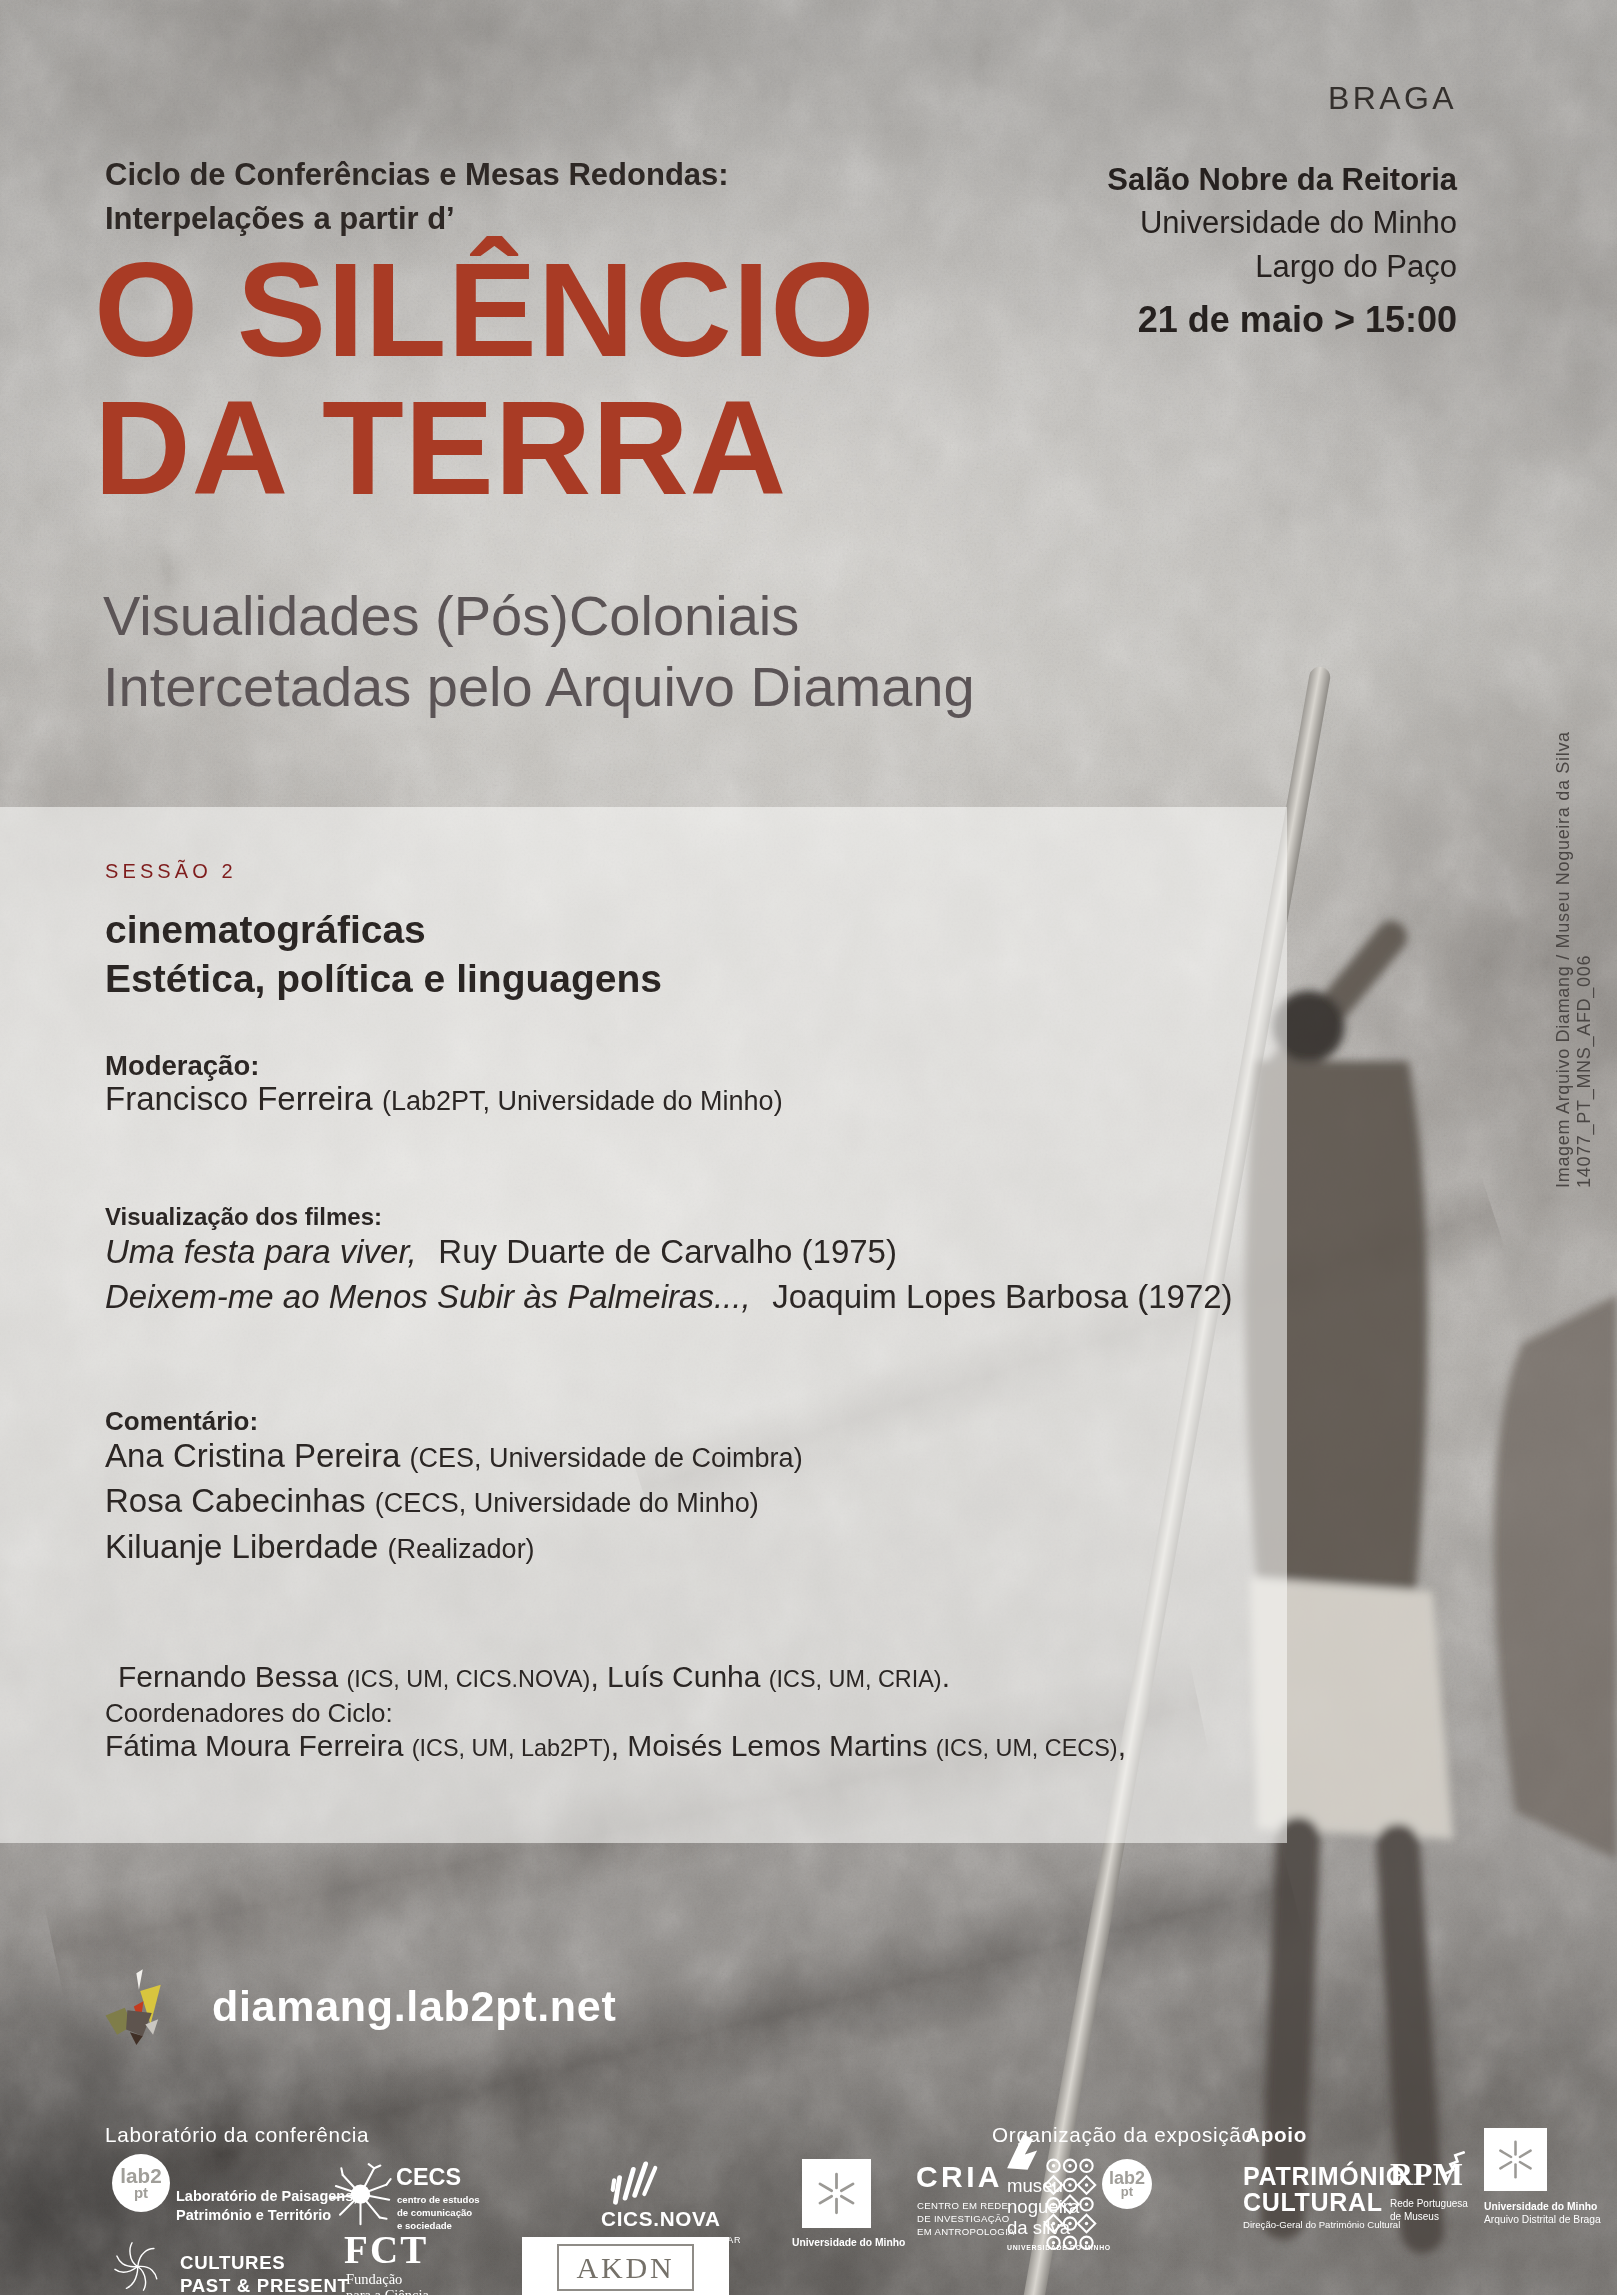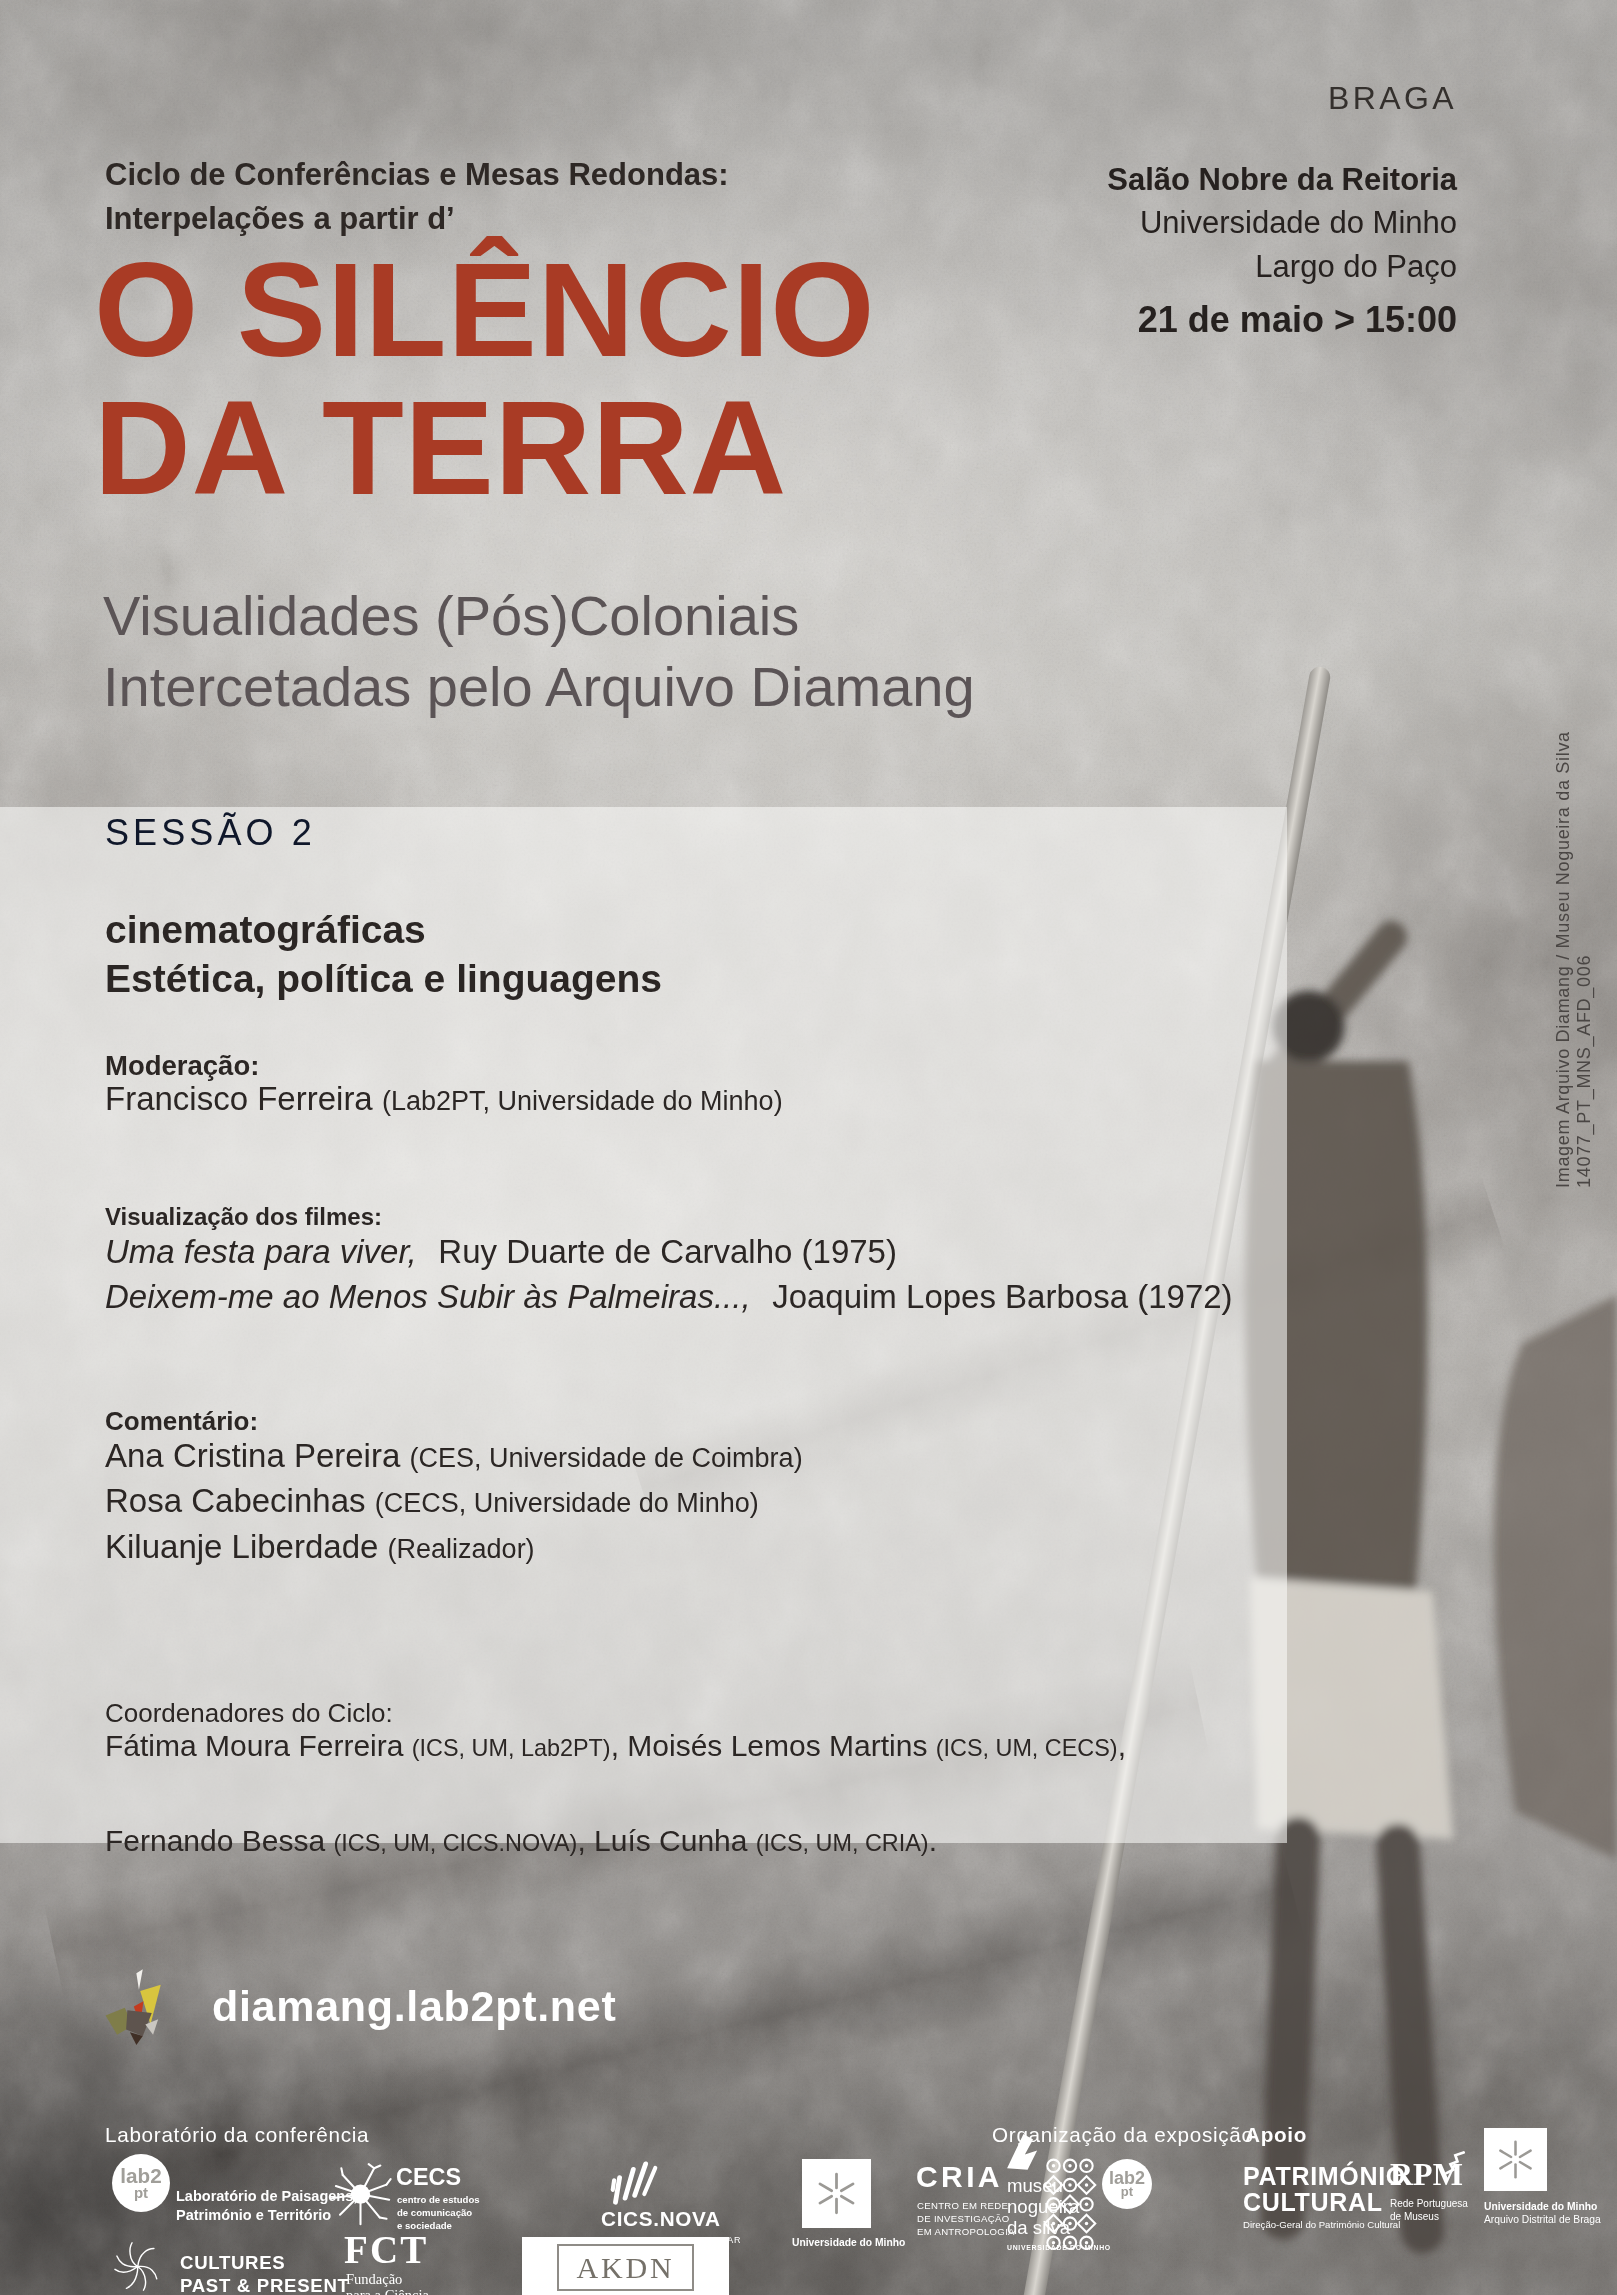--- a/index.html
+++ b/index.html
@@ -44,41 +44,41 @@
   }
   
   .abs{position:absolute;}
   .braga{right:160px; top:80px; font-size:32px; letter-spacing:3.4px; color:#34302d;}
   .kicker{left:105px; top:153px; font-size:31px; font-weight:700; line-height:1.42; color:#2e2825;}
   .venue{right:160px; top:158px; text-align:right; font-size:31px; line-height:1.40; color:#26211f;}
   .venue .b1{font-weight:700;}
   .venue .dt{font-weight:700; font-size:36px; margin-top:6.9px;}
   .title{left:94px; top:241px; font-size:134px; font-weight:700; line-height:1.03; letter-spacing:0.7px; color:#a93b25;}
   .subtitle{left:103px; top:581px; font-size:56px; line-height:1.26; color:#5b5456;}
-  .sessao{left:105px; top:812px; font-size:36px; letter-spacing:4.1px; color:#0f172a;}
+  .sessao{left:105px; top:860px; font-size:20px; letter-spacing:4.1px; color:#7f1d1d;}
   .theme{left:105px; top:906px; font-size:39px; font-weight:700; line-height:1.25; color:#2b2624;}
   .lbl{font-weight:700; color:#2b2624;}
   .lbl-moderacao{left:105px; top:1050px; font-size:27.5px;}
   .person{color:#2b2624; font-size:33px;}
   .person .aff{font-size:27px;}
   .p-moderator{left:105px; top:1080px;}
   .lbl-films{left:105px; top:1203px; font-size:24px;}
   .film{left:105px; top:1233px; font-size:33px; color:#2b2624;}
   .film.f2{top:1278px;}
   .film .ft{font-style:italic;}
   .film .fc{margin-left:12.4px;}
   .lbl-coment{left:105px; top:1406px; font-size:26px;}
   .p-com0{left:105px; top:1437px;}
   .p-com1{left:105px; top:1482px;}
   .p-com2{left:105px; top:1528px;}
   .lbl-coord{left:105px; top:1698px; font-size:26px; font-weight:400; color:#2b2624;}
   .coord{left:105px; font-size:30px; color:#2b2624;}
   .coord .sm{font-size:23.4px;}
   .coord.c1{top:1729px;}
-  .coord.c2{top:1824px;}
+  .coord.c2{top:1660px;margin-left:13px;}
   
   .site{left:103px; top:1968px; display:flex; align-items:center; gap:32px;}
   .site .url{color:#ffffff; font-size:43px; font-weight:700; letter-spacing:0.7px;}
   
   .f-label{position:absolute; top:2123px; font-size:20.7px; color:#fff; letter-spacing:0.7px;}
   .f-label.conf{left:105px;}
   .f-label.expo{left:992px;}
   .f-label.apoio{left:1245px; font-weight:700;}
   .circle-logo{position:absolute; background:#fff; border-radius:50%;
     display:flex; flex-direction:column; align-items:center; justify-content:center; line-height:.9;}

